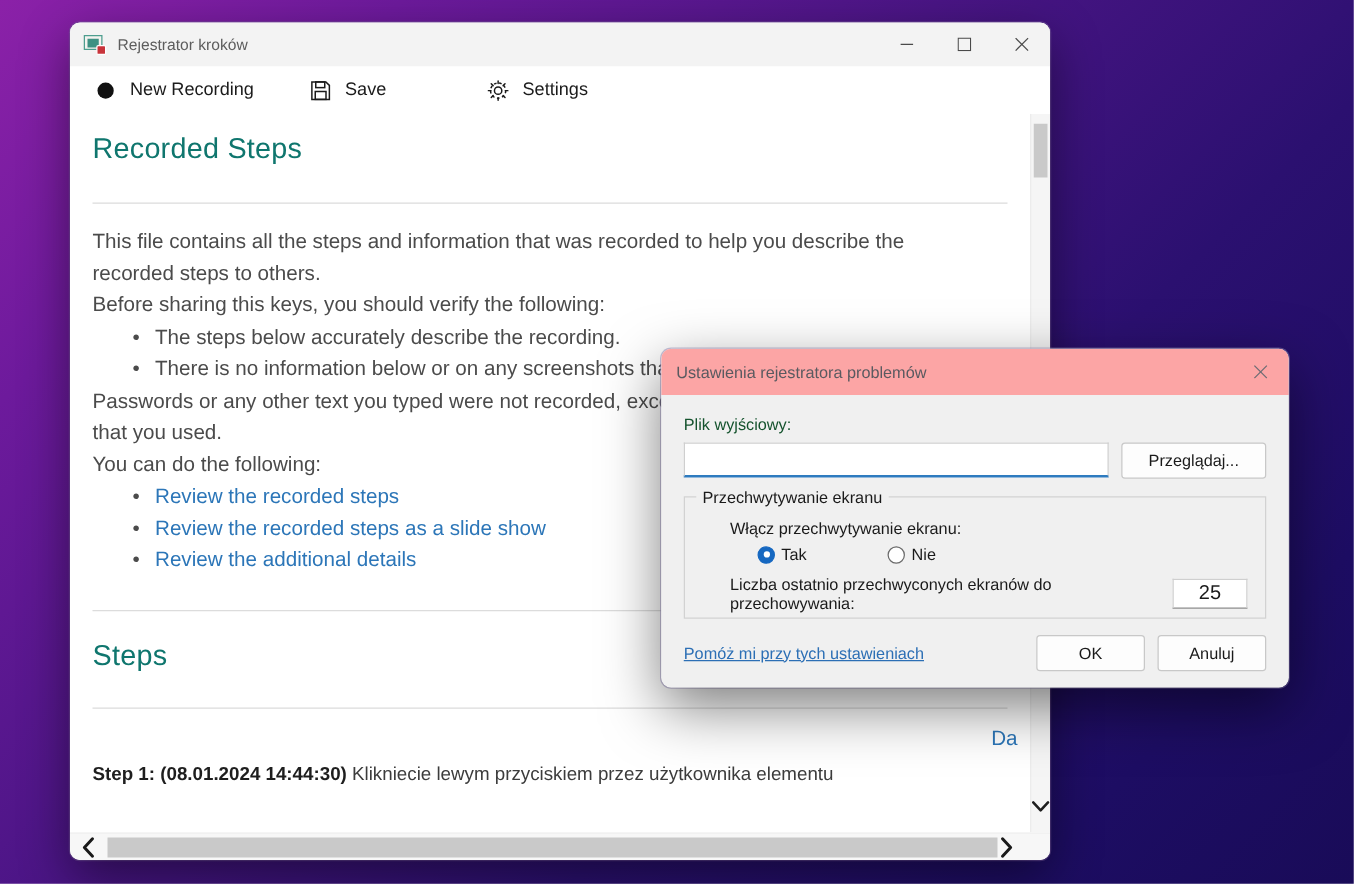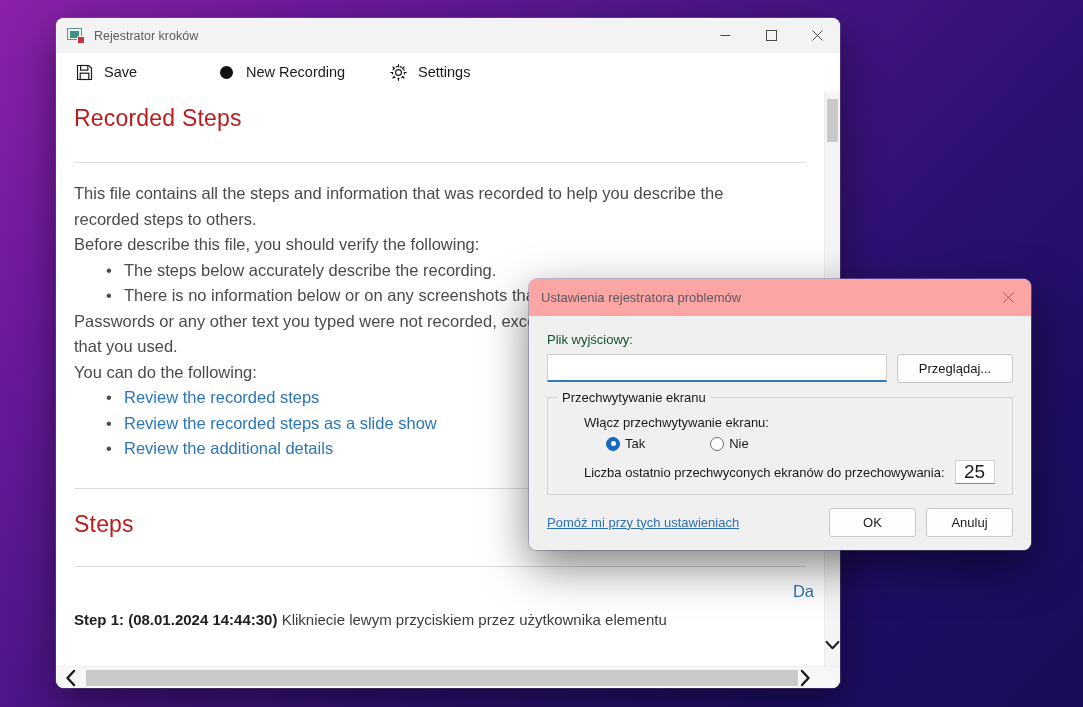--- a/index.html
+++ b/index.html
@@ -119,21 +119,21 @@
   }
   #doc-content {
     position: absolute;
     left: 0; top: 0; right: 0;
     padding: 0 18px 0 18px;
   }
 
   h1.doc-h {
     font-size: 23px;
     font-weight: 400;
-    color: #b91c1c;
+    color: #0f766e;
     letter-spacing: .2px;
     margin-top: 14px;
   }
   hr.doc-rule {
     border: none;
     border-top: 1px solid #dcdcdc;
     margin-top: 30px;
     margin-bottom: 0;
   }
   p.doc-p, li.doc-li {
@@ -355,25 +355,25 @@
   }
   #count-row {
     display: flex;
     align-items: center;
     margin-top: 9px;
     margin-left: 22px;
   }
   #count-label { font-size: 13px; color: #1a1a1a; }
   #count-input {
     margin-left: 10px;
-    width: 40px; height: 24px;
+    width: 60px; height: 24px;
     background: #ffffff;
     border: 1px solid #cfcfcf;
     border-bottom: 1px solid #8a8a8a;
-    font-size: 19px;
+    font-size: 16px;
     color: #1a1a1a;
     text-align: center;
     font-family: "Liberation Sans", sans-serif;
     outline: none;
   }
 
   #dlg-footer {
     display: flex;
     align-items: center;
     margin-top: 12px;
@@ -416,35 +416,35 @@
       <span class="win-btn close">
         <svg width="11" height="11" viewBox="0 0 11 11">
             <line x1="0.5" y1="0.5" x2="10.5" y2="10.5" stroke="currentColor" stroke-width="1"></line>
             <line x1="10.5" y1="0.5" x2="0.5" y2="10.5" stroke="currentColor" stroke-width="1"></line>
           </svg>
       </span>
     </span>
   </div>
 
   <div id="psr-toolbar">
+    <span class="tool-item" id="tool-new">
+      <span class="ti-ico">
+          <span class="dot-rec"></span>
+        </span>
+      <span class="ti-label">New Recording</span>
+    </span>
     <span class="tool-item" id="tool-save">
       <span class="ti-ico">
         <svg width="17" height="17" viewBox="0 0 17 17">
           <path d="M1.5 1.5h11.2L15.5 4.3V15.5H1.5z" fill="none" stroke="#1b1b1b" stroke-width="1.2"></path>
           <rect x="4.6" y="1.5" width="7.2" height="4.6" fill="none" stroke="#1b1b1b" stroke-width="1.2"></rect>
           <rect x="4.2" y="9.2" width="8.6" height="6.3" fill="none" stroke="#1b1b1b" stroke-width="1.2"></rect>
         </svg>
       </span>
       <span class="ti-label">Save</span>
-    </span>
-    <span class="tool-item" id="tool-new">
-      <span class="ti-ico">
-          <span class="dot-rec"></span>
-        </span>
-      <span class="ti-label">New Recording</span>
     </span>
     <span class="tool-item" id="tool-settings">
       <span class="ti-ico">
         <svg width="19" height="19" viewBox="0 0 20 20">
           <circle cx="10" cy="10" r="3.1" fill="none" stroke="#1b1b1b" stroke-width="1.25"></circle>
           <g stroke="#1b1b1b" stroke-width="1.25" fill="none" stroke-linecap="round">
             <path d="M10 1.8v2.2M10 16v2.2M1.8 10h2.2M16 10h2.2M4.2 4.2l1.6 1.6M14.2 14.2l1.6 1.6M15.8 4.2l-1.6 1.6M5.8 14.2l-1.6 1.6"></path>
           </g>
           <circle cx="10" cy="10" r="6.4" fill="none" stroke="#1b1b1b" stroke-width="1.25" stroke-dasharray="2.2 2.2"></circle>
         </svg>
@@ -458,21 +458,21 @@
     <div id="doc-scrollarea">
       <div id="doc-content">
 
         <h1 class="doc-h">Recorded Steps</h1>
         <hr class="doc-rule">
 
         <div style="height:18px"></div>
 
         <p class="doc-p">This file contains all the steps and information that was recorded to help you describe the</p>
         <p class="doc-p">recorded steps to others.</p>
-        <p class="doc-p">Before describe this file, you should verify the following:</p>
+        <p class="doc-p">Before sharing this keys, you should verify the following:</p>
 
         <ul class="doc-ul">
           <li class="doc-li">The steps below accurately describe the recording.</li>
           <li class="doc-li">There is no information below or on any screenshots that you do not want others to see.</li>
         </ul>
 
         <p class="doc-p">Passwords or any other text you typed were not recorded, except for function and shortcut keys</p>
         <p class="doc-p">that you used.</p>
         <p class="doc-p">You can do the following:</p>
 

